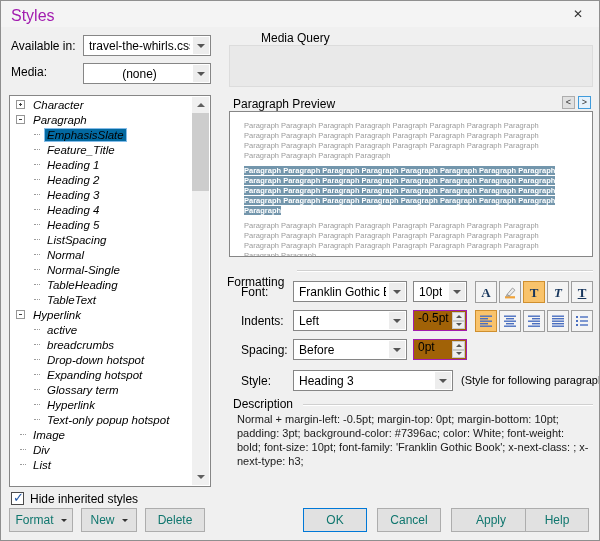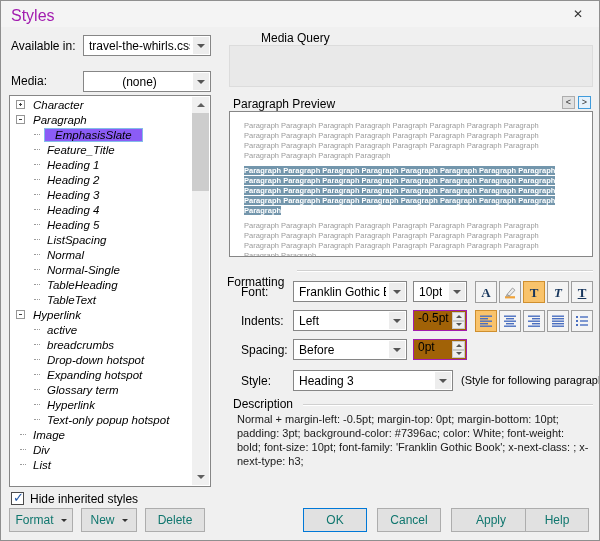--- a/index.html
+++ b/index.html
@@ -14,37 +14,37 @@
   .lbl { position:absolute; font-size:12px; color:#000; white-space:nowrap; }
 
   
   .combo { position:absolute; height:21px; background:#fff; border:1px solid #868686; font-size:12px; padding:0 20px 0 5px; display:flex; align-items:center; }
   .combo .cval { white-space:nowrap; overflow:hidden; }
   .combo.centered .cval { margin:0 auto; }
   .carrow { position:absolute; right:1px; top:1px; bottom:1px; width:16px; background:#ededed; display:flex; align-items:center; justify-content:center; }
   .carrow::after { content:""; border:4px solid transparent; border-top-color:#555; margin-top:4px; }
 
   #combo-available { left:82px; top:34px; width:128px; }
-  #combo-media     { left:82px; top:62px; width:128px;margin-top:8px; }
+  #combo-media     { left:82px; top:62px; width:128px; }
   #lbl-available { left:10px; top:38px; }
-  #lbl-media     { left:10px; top:73px; }
+  #lbl-media     { left:10px; top:64px; }
 
   
   #listbox { position:absolute; left:8px; top:94px; width:202px; height:392px; background:#fff; border:1px solid #868686;font-style:italic; }
   #tree-list { position:absolute; left:2px; top:1px; right:19px; bottom:1px; overflow:hidden; }
   .tree-item { display:flex; align-items:center; height:15px; font-size:11.5px; color:#000; white-space:nowrap; }
   .tree-item.plus, .tree-item.minus { padding-left:4px; }
   .tree-item.root  { padding-left:8px; }
   .tree-item.child { padding-left:22px; }
   .expander { width:9px; height:9px; border:1px solid #969696; background:#fff; position:relative; margin-right:5px; flex:none; }
   .expander::before { content:""; position:absolute; left:2px; right:2px; top:3px; height:1px; background:#3c3c3c; }
   .expander.plus::after { content:""; position:absolute; top:2px; bottom:2px; left:3px; width:1px; background:#3c3c3c; }
   .dash { width:6px; height:0; border-top:1px dotted #9a9a9a; margin-right:4px; flex:none; }
   .tlabel { padding:0 3px; }
-  .tree-item.selected .tlabel { background:#8b5cf6; border:1px solid #84bce8; padding:0 10px; }
+  .tree-item.selected .tlabel { background:#0369a1; border:1px solid #84bce8; padding:0 2px; }
 
   
   .vscroll { position:absolute; top:1px; right:1px; bottom:1px; width:17px; background:#f0f0f0; }
   .sb-btn { position:absolute; left:0; width:17px; height:16px; display:flex; align-items:center; justify-content:center; }
   .sb-up { top:0; } .sb-down { bottom:0; }
   .sb-up::after   { content:""; border:4px solid transparent; border-bottom-color:#606060; margin-top:-4px; }
   .sb-down::after { content:""; border:4px solid transparent; border-top-color:#606060; margin-bottom:-4px; }
   .sb-thumb { position:absolute; left:0; top:16px; width:17px; height:78px; background:#cdcdcd; }
 
   

